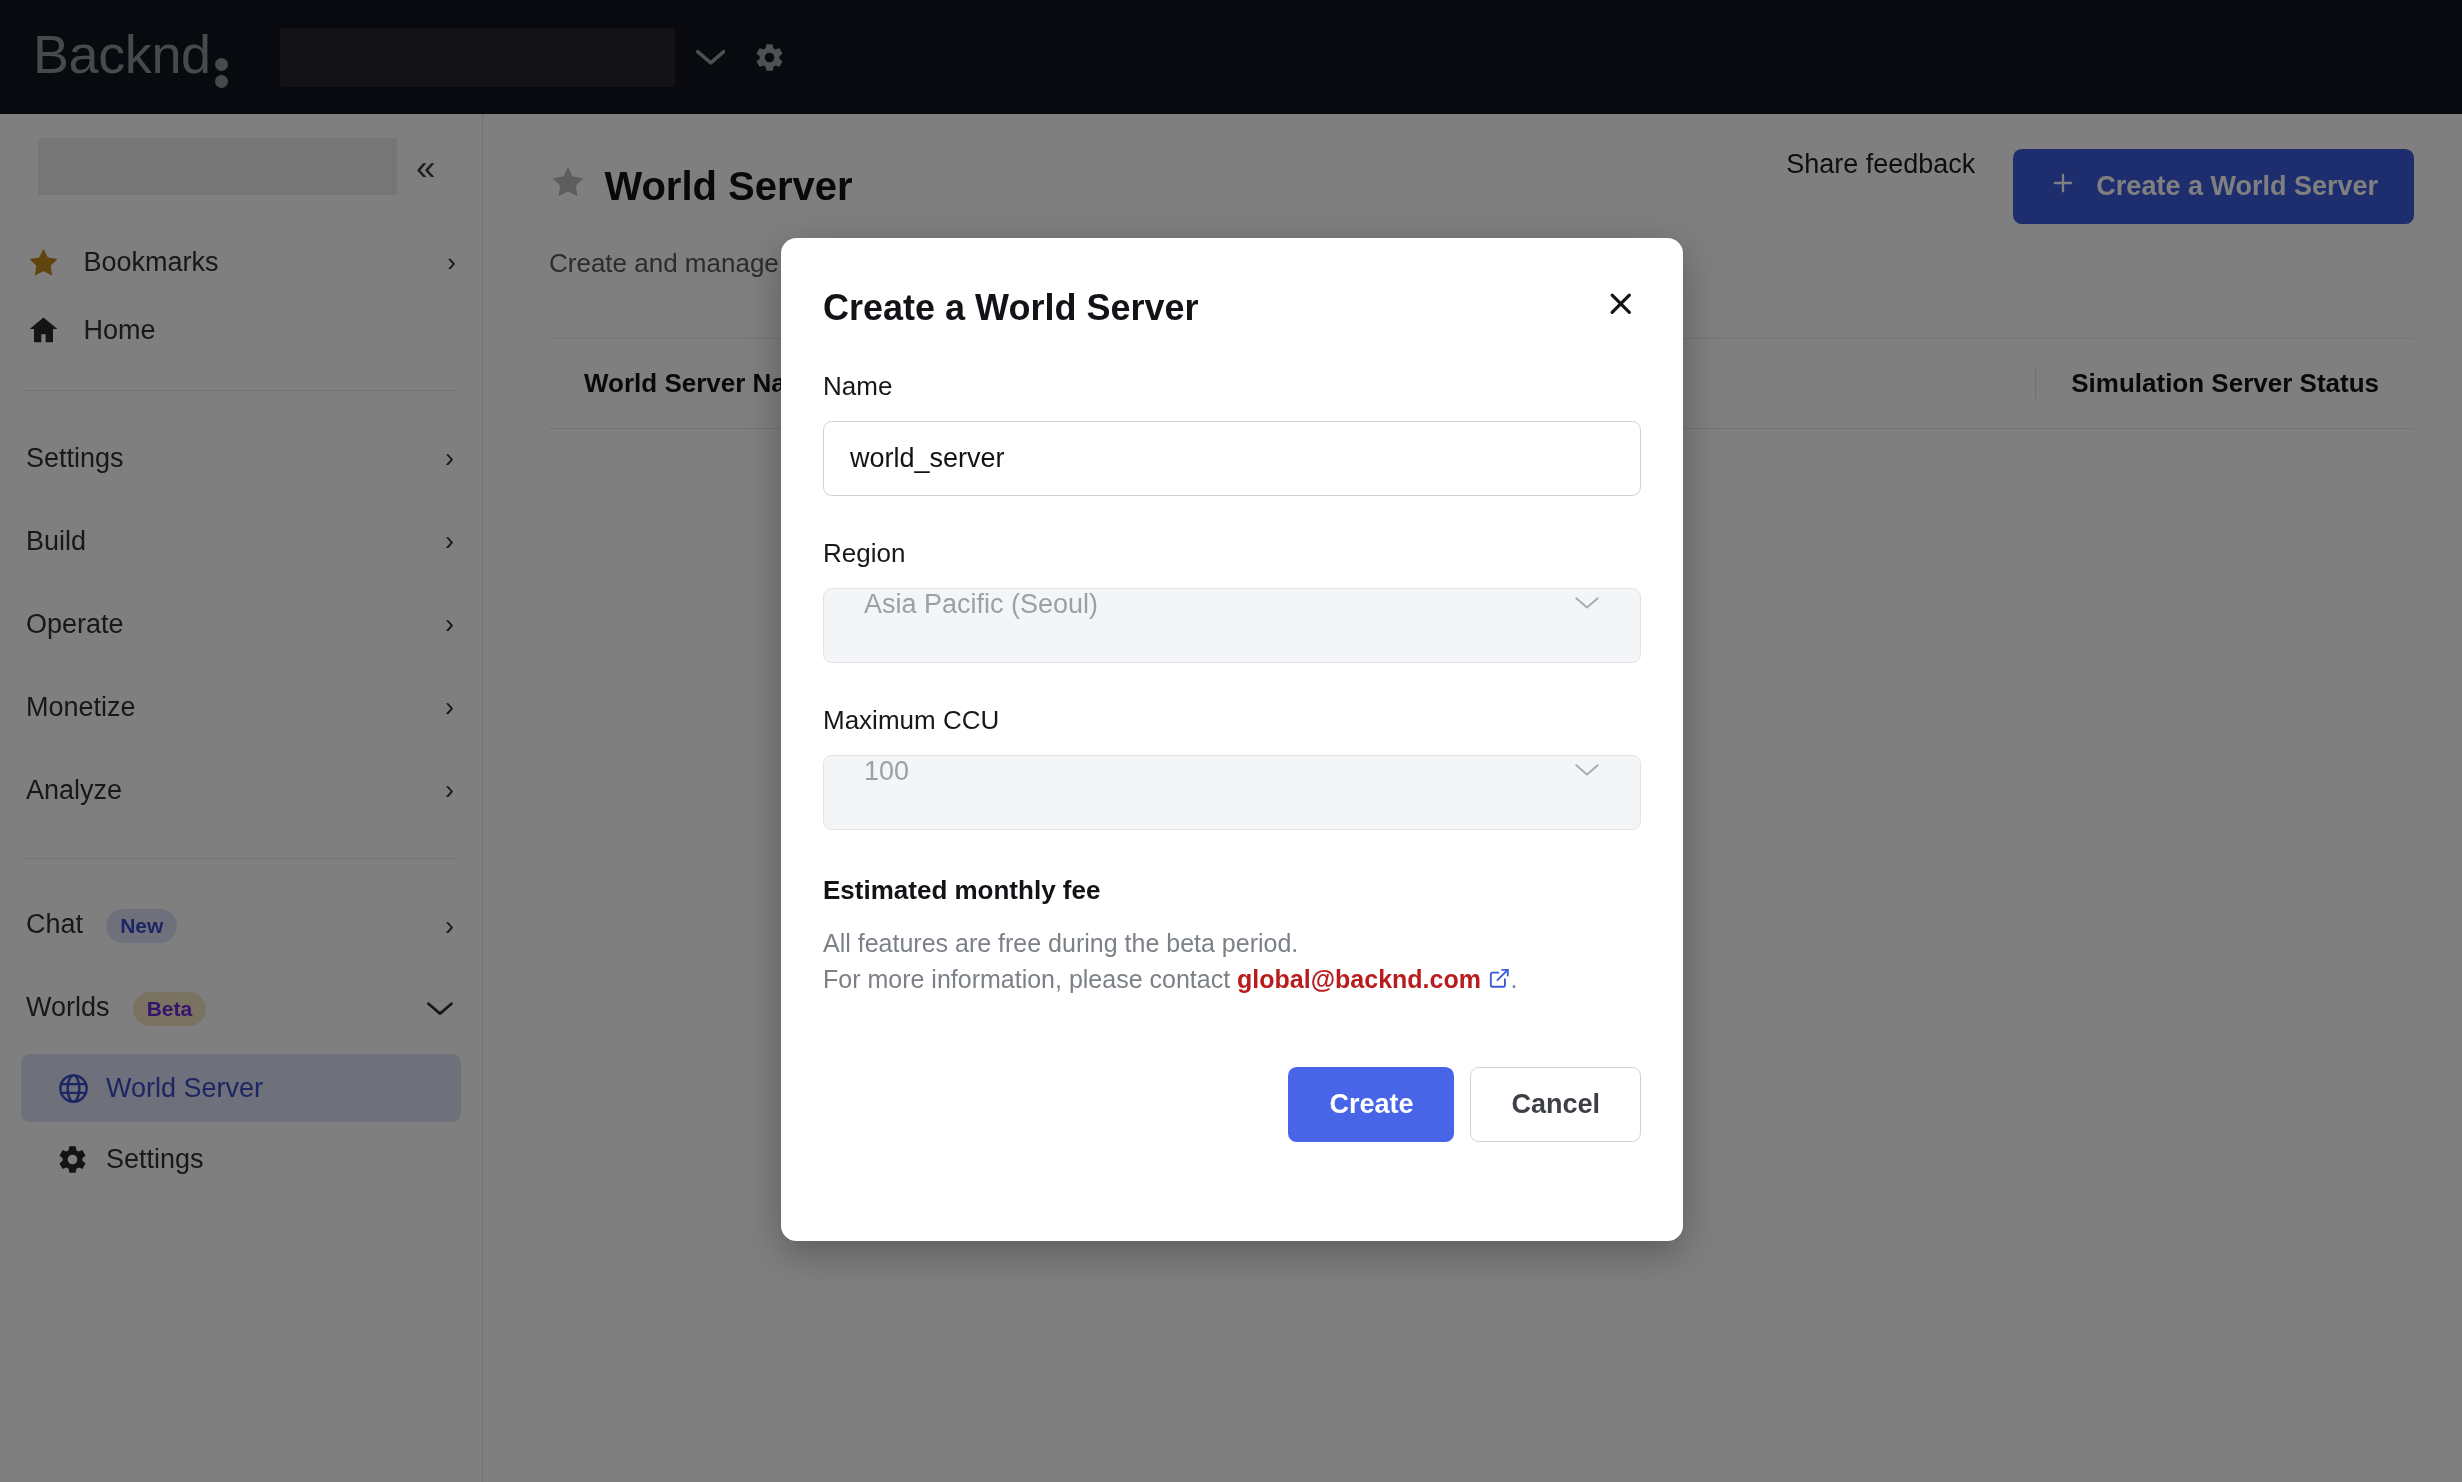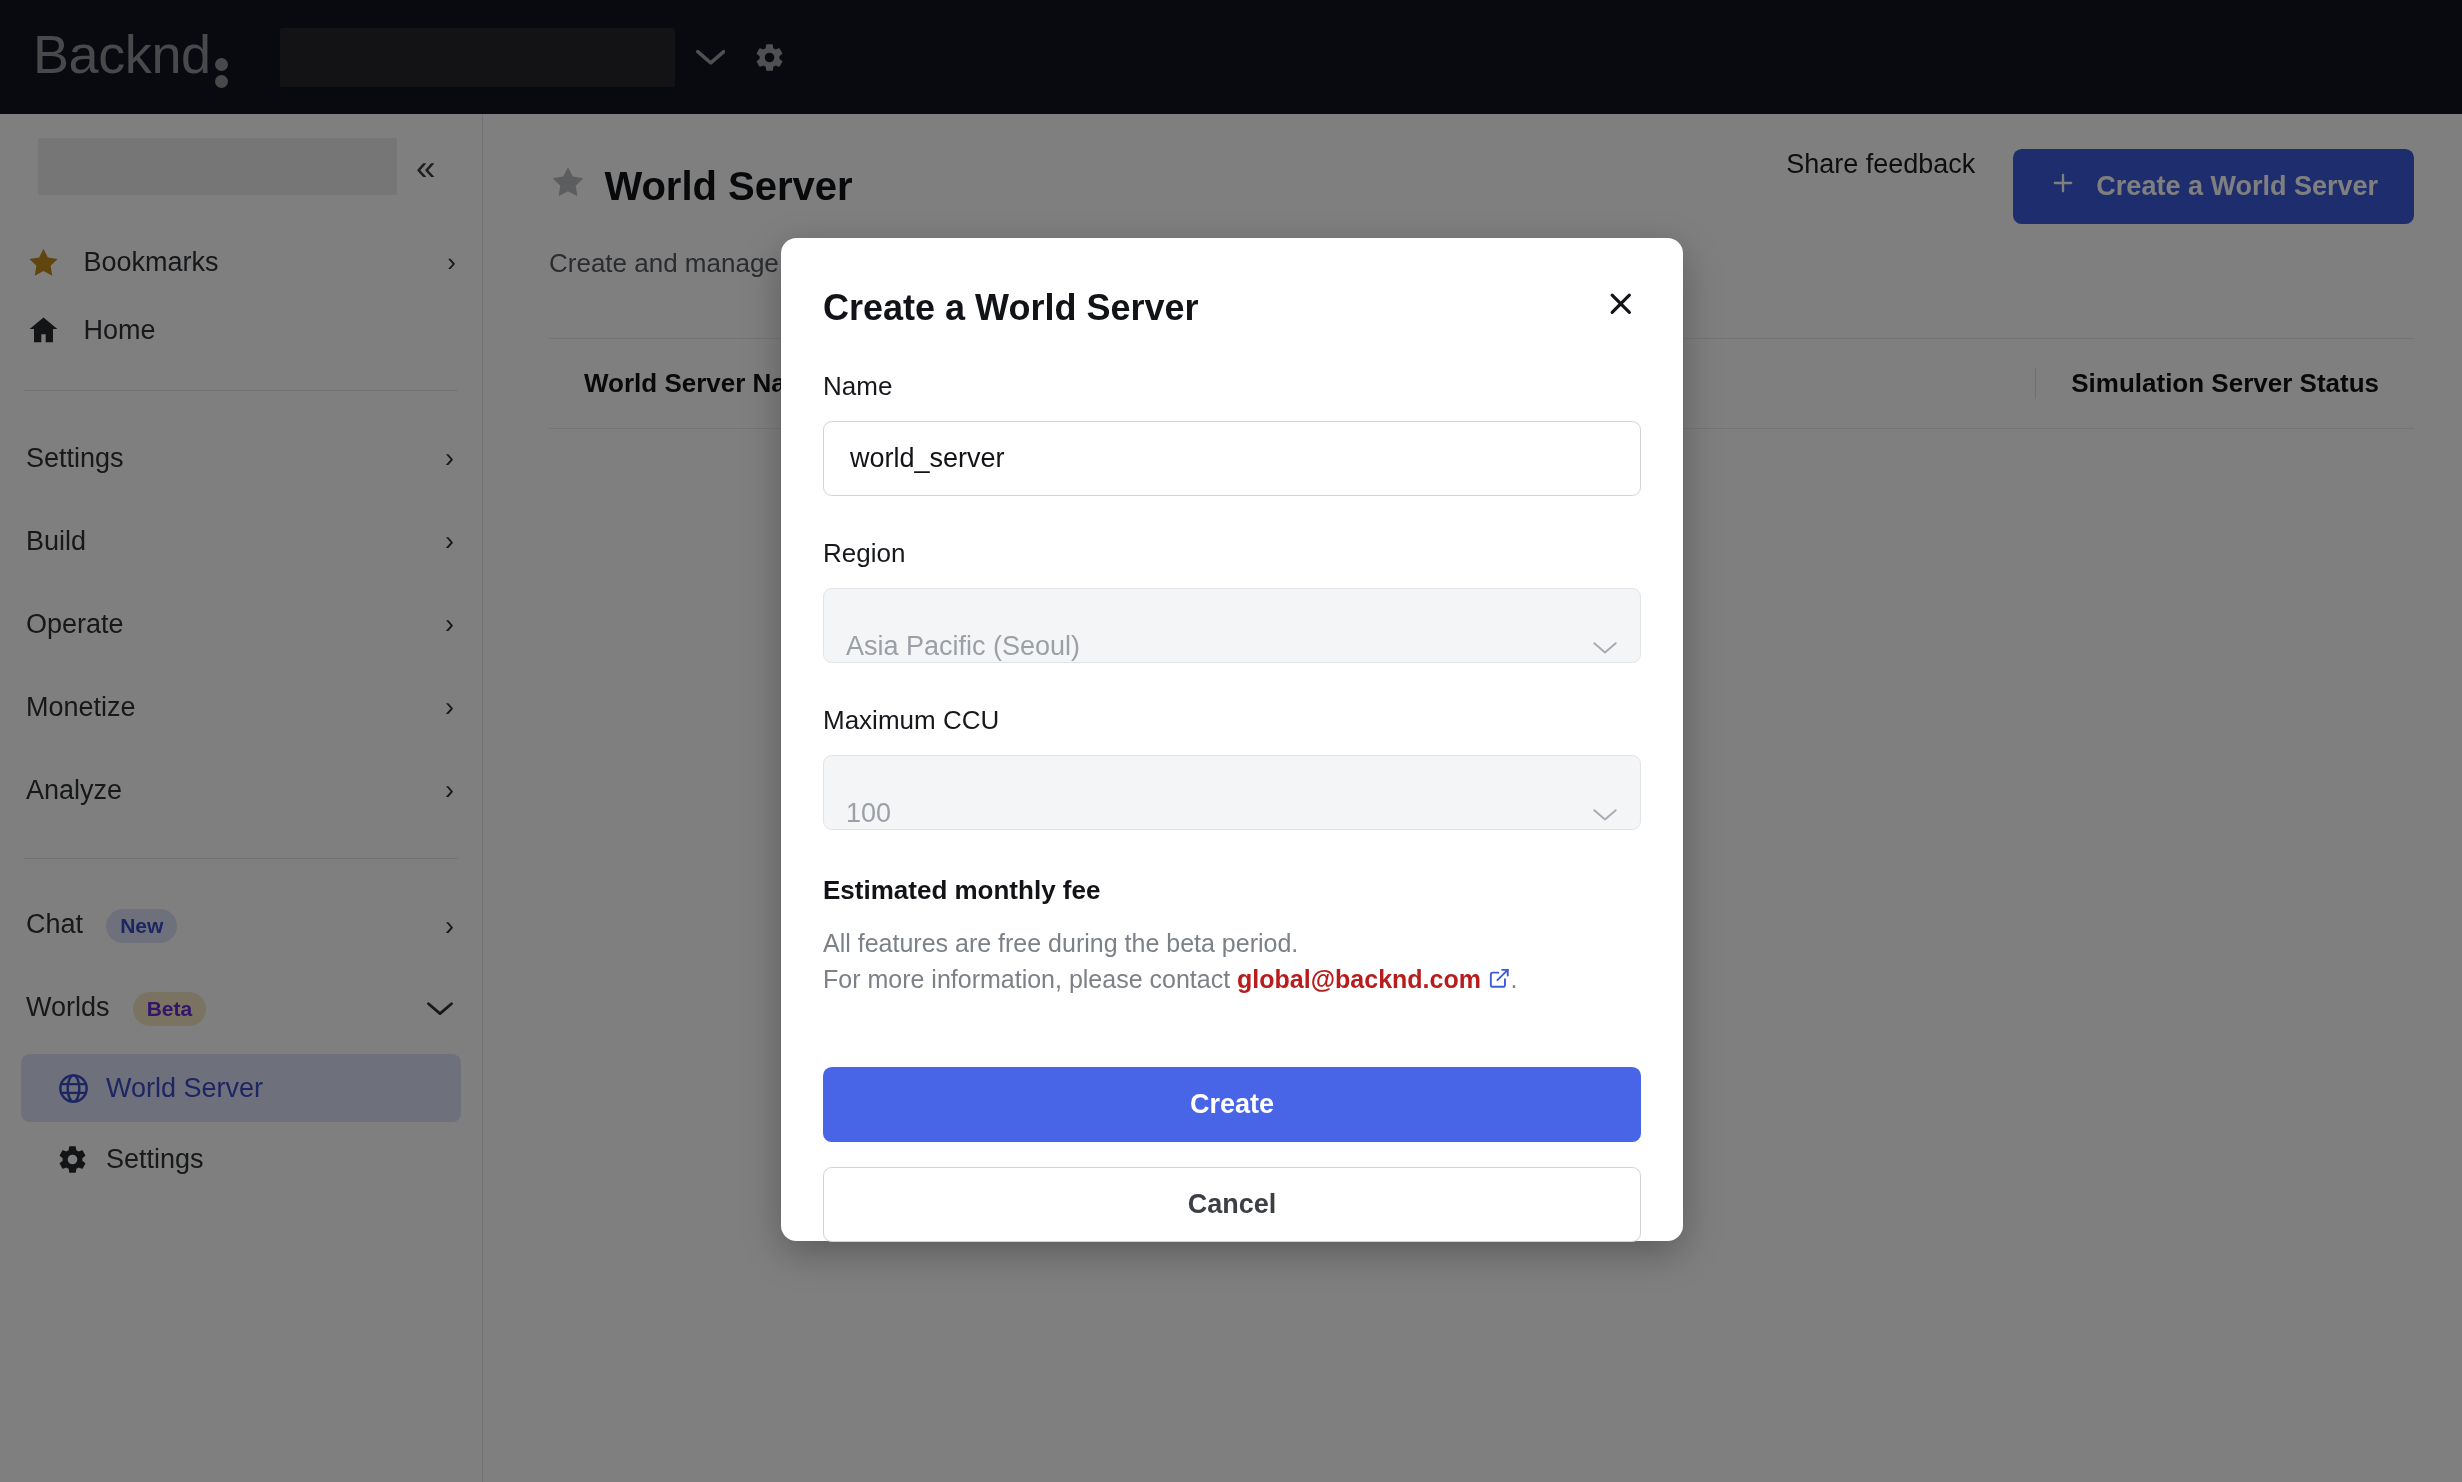--- a/index.html
+++ b/index.html
@@ -162,39 +162,39 @@
     margin-top: 19px; width: 100%; height: 75px;
     border:0.9px solid #cfd2d7; border-radius: 8.7px;
     font-size: 27px; color:#111317;
     padding: 0 26px; background:#fff;
     font-family:"Liberation Sans", sans-serif;
   }
   .sel-wrap { position:relative; margin-top: 19px; }
   .select-box {
     width:100%; height: 75px;
     background:#f4f5f7; border:0.9px solid #e1e3e7; border-radius:8.7px;
-    display:flex; align-items:flex-end; padding: 0 22px;
+    display:flex; align-items:flex-start; padding: 0 40px;
     font-size: 27px; color:#9ca0a6; cursor:pointer;
   }
   .select-box .chev { margin-left:auto; color:#a8acb2; font-size: 24px; }
 
   .fee-label { font-size: 26px; font-weight:700; color:#111317; margin-top: 45px; }
   .fee-note { margin-top: 19px; font-size: 25px; color:#7c8087; line-height: 1.45; }
   .fee-link { color:#b91c1c; text-decoration: none; font-weight: bold; }
   .ext-ic { display:inline-block; vertical-align:-1.7px; margin-left:7px; }
   .fee-box {
     margin-top: 21px; width:100%; height: 109px;
     background:#e7eafb; border-radius:8.7px;
     display:flex; flex-direction:column; align-items:flex-end; justify-content:center;
     padding: 0 28px;
   }
   .fee-old { font-size: 26px; color:#111317; text-decoration: line-through; }
   .fee-new { font-size: 26px; color:#111317; margin-top: 7px; }
 
-  .modal-actions { margin-top: 68px; display:flex; justify-content:flex-end; gap: 25px; flex-direction: column; }
+  .modal-actions { margin-top: 68px; display:flex; justify-content:flex-end; gap: 16px; }
   .btn {
     font-size: 27px; font-weight:600; border-radius: 8.7px;
     padding: 21px 40px; cursor:pointer; border:0.9px solid transparent;
     font-family:"Liberation Sans", sans-serif;
   }
   .btn-primary { background:#4865e8; color:#fff; }
   .btn-secondary { background:#fff; color:#3c3f45; border:0.9px solid #cfd2d7; }
 </style>
 </head>
 <body>

